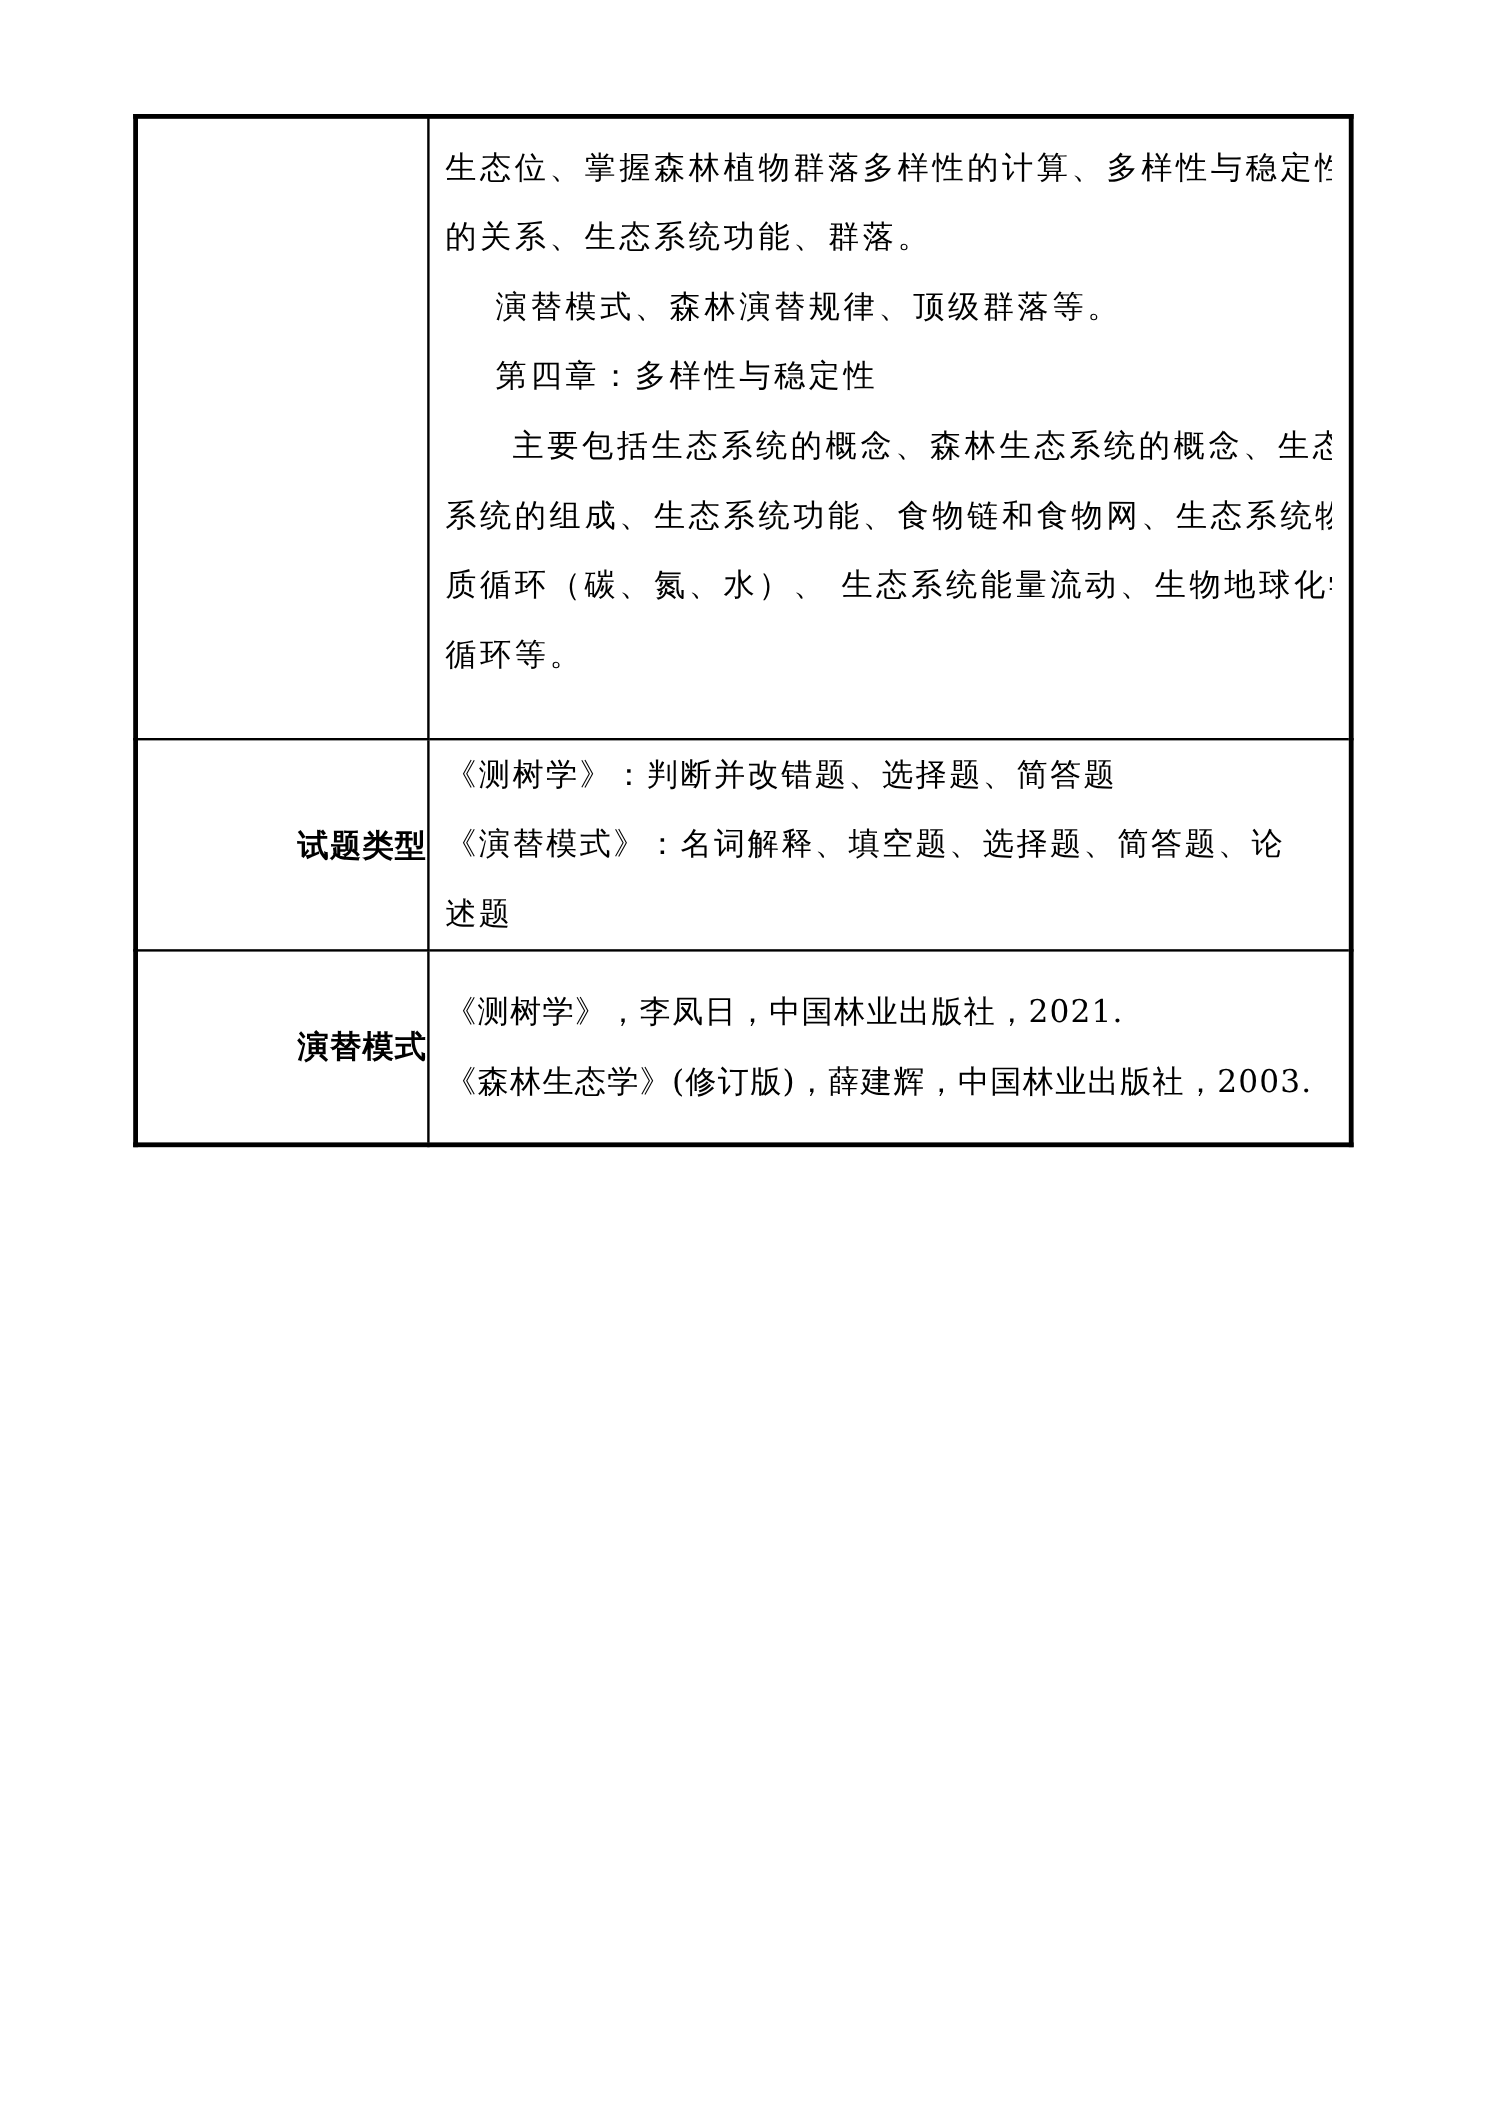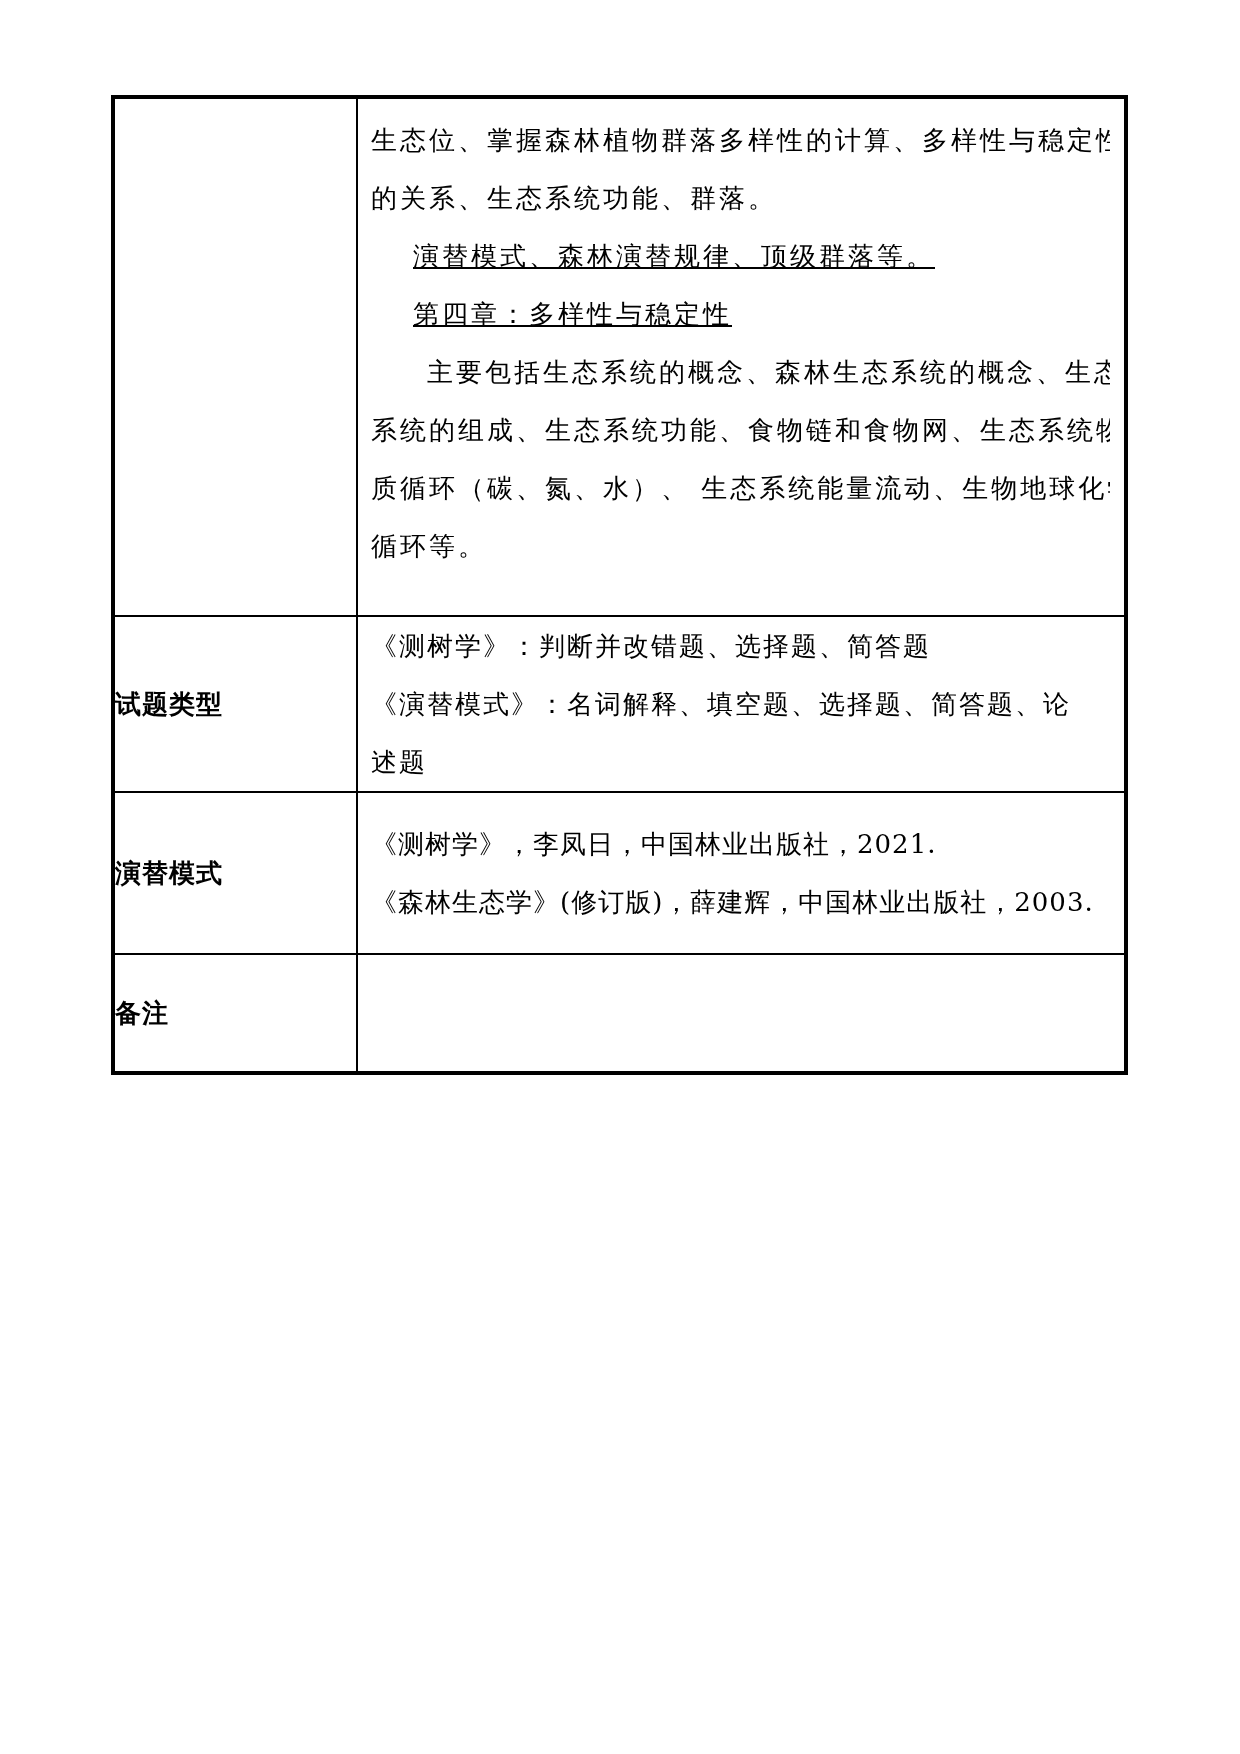--- a/index.html
+++ b/index.html
@@ -27,38 +27,38 @@
     }
     .syllabus-table td {
       border: 2px solid #000;
       padding: 0;
       vertical-align: middle;
     }
     .col-label { width: 244px; }
     .col-content { width: auto; }
 
     .label-cell {
-      text-align: left;
+      text-align: right;
       font-family: "DejaVu Sans", "Liberation Sans", sans-serif;
       font-weight: bold;
       font-size: 26px;
       letter-spacing: 1px;
     }
     .content-cell {
       padding: 0 14px 0 13px !important;
       font-size: 26px;
       line-height: 58px;
       letter-spacing: 3px;
     }
     .content-cell p {
       margin: 0;
       white-space: nowrap;
       overflow: hidden;
     }
-    .indent-2 { padding-left: 42px; text-decoration: underline; }
+    .indent-2 { padding-left: 42px; }
     .indent-3 { padding-left: 56px; }
 
     .row-1 { height: 519px; }
     .row-1 .content-cell { vertical-align: top; padding-top: 12px !important; }
     .row-2 { height: 175px; }
     .row-3 { height: 162px; }
     .row-4 { height: 119px; }
 
     .bold-ink { font-weight: normal; letter-spacing: 2px; }
     .refs { letter-spacing: 1px; }
@@ -93,18 +93,14 @@
         <p>述题</p>
       </td>
     </tr>
     <tr class="row-3">
       <td class="label-cell">演替模式</td>
       <td class="content-cell refs">
         <p>《测树学》，李凤日，中国林业出版社，2021.</p>
         <p>《森林生态学》(修订版)，薛建辉，中国林业出版社，2003.</p>
       </td>
     </tr>
-    <tr class="row-4">
-      <td class="label-cell">备注</td>
-      <td class="content-cell"></td>
-    </tr>
   </tbody>
 </table>
 
 </body></html>

